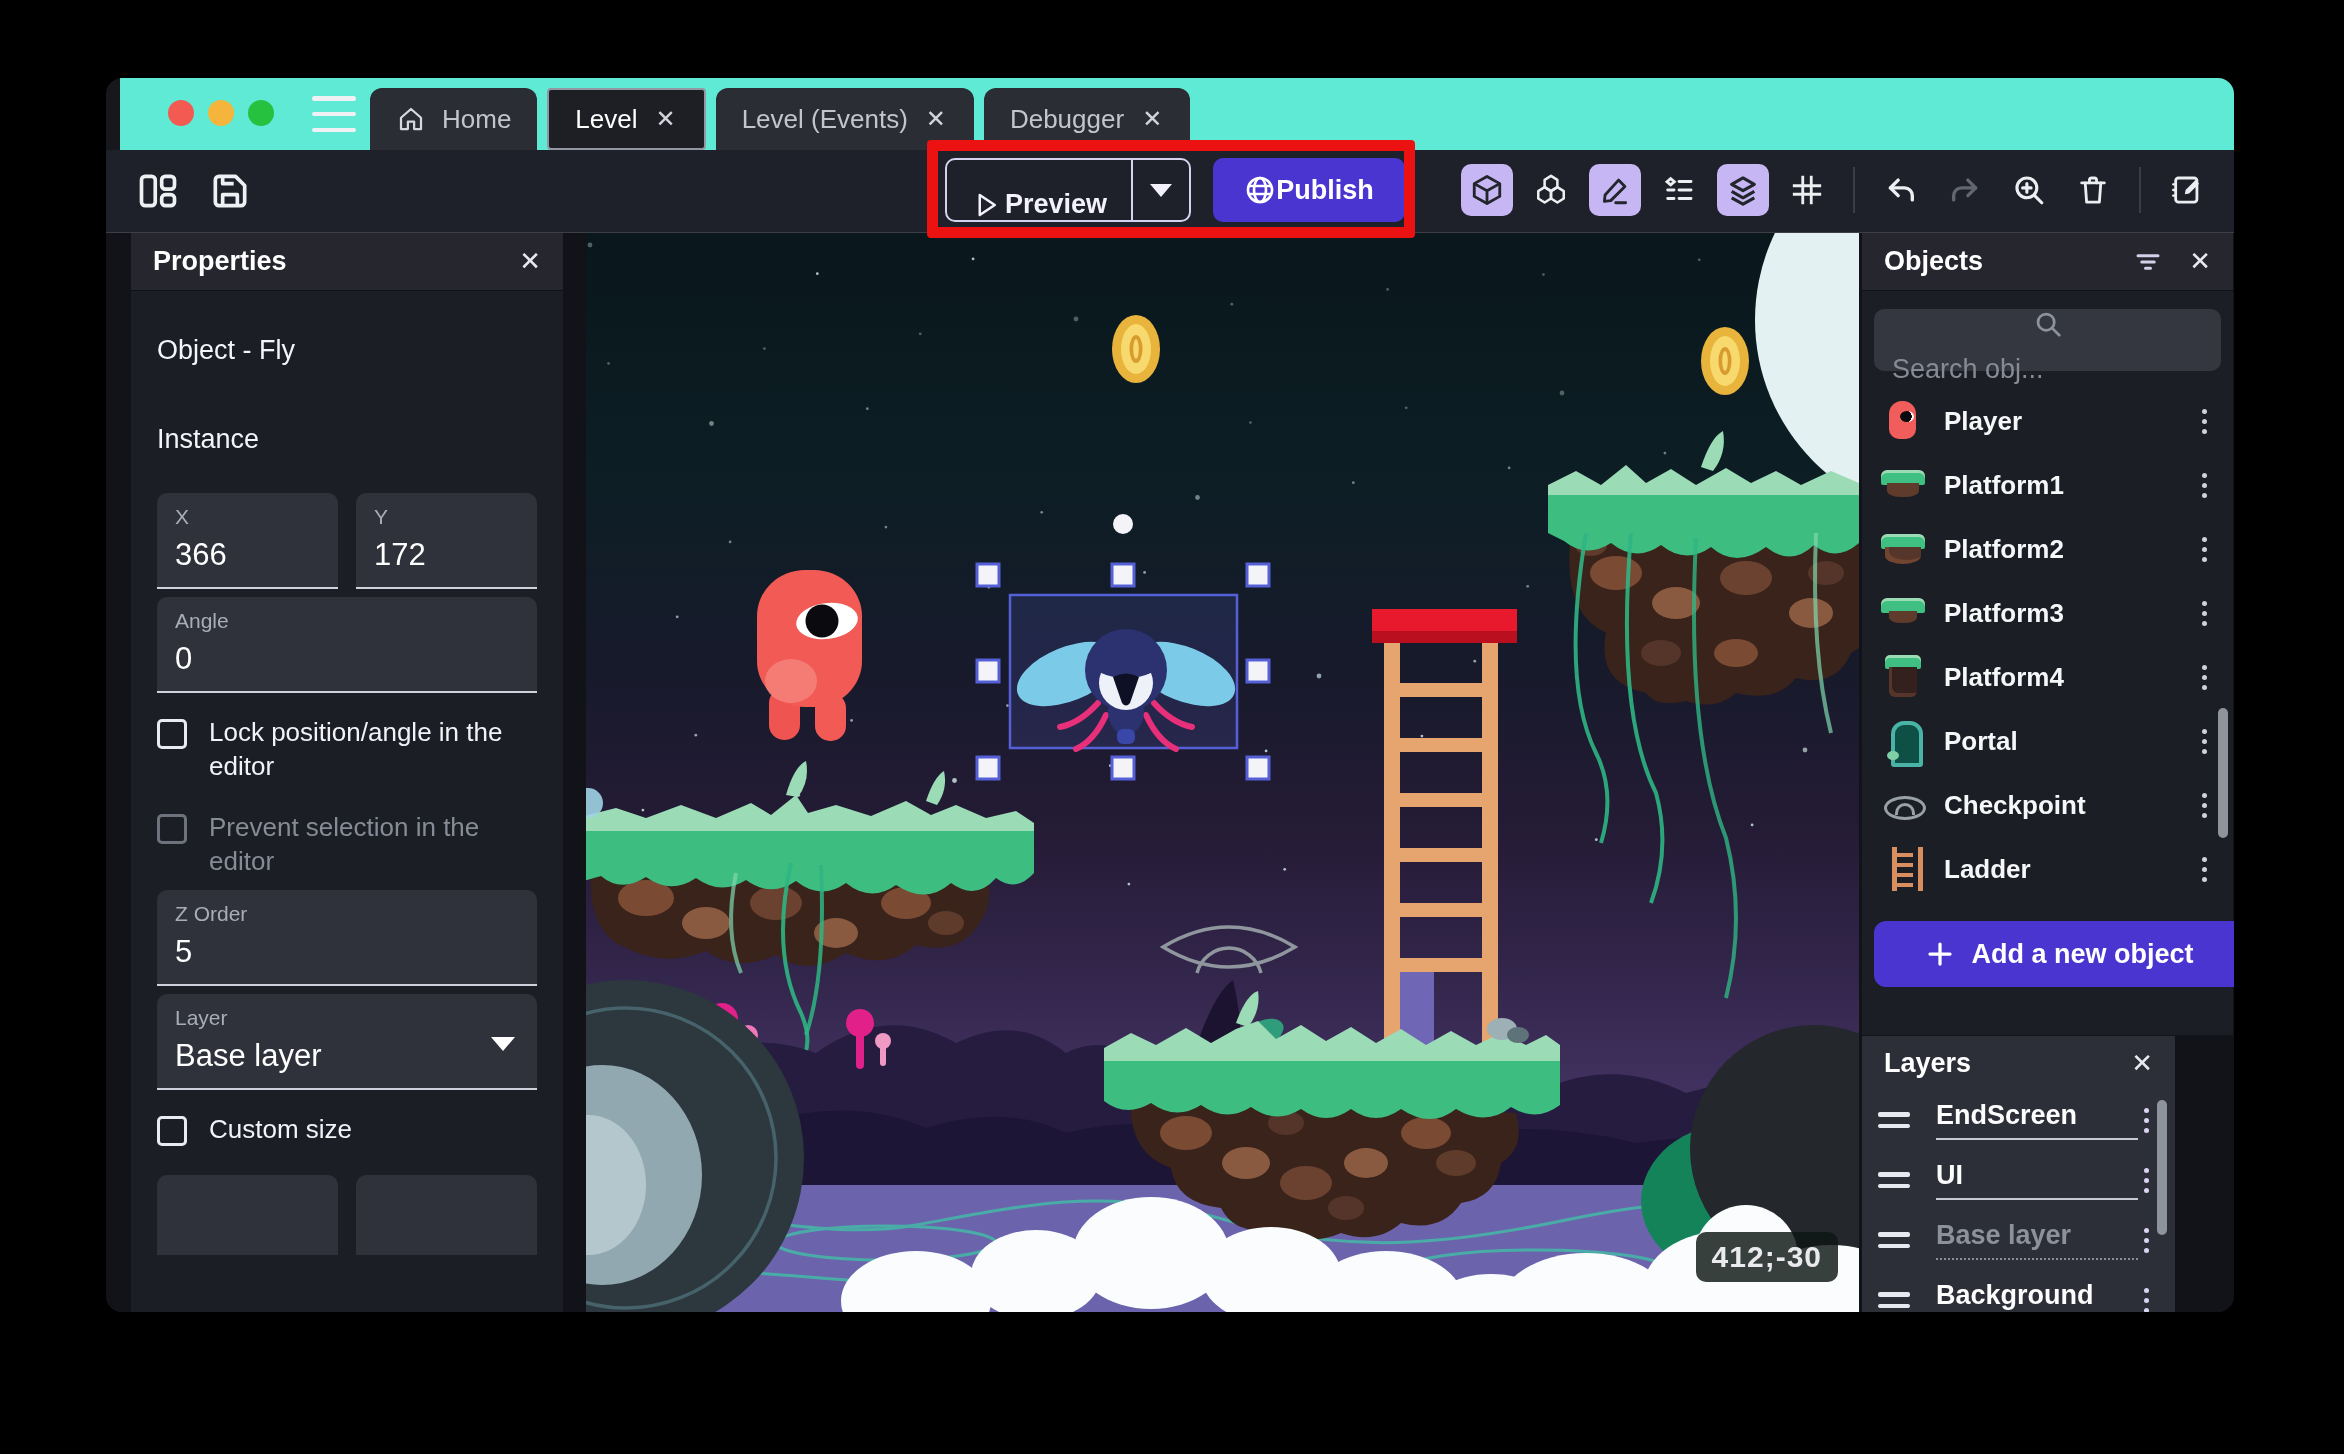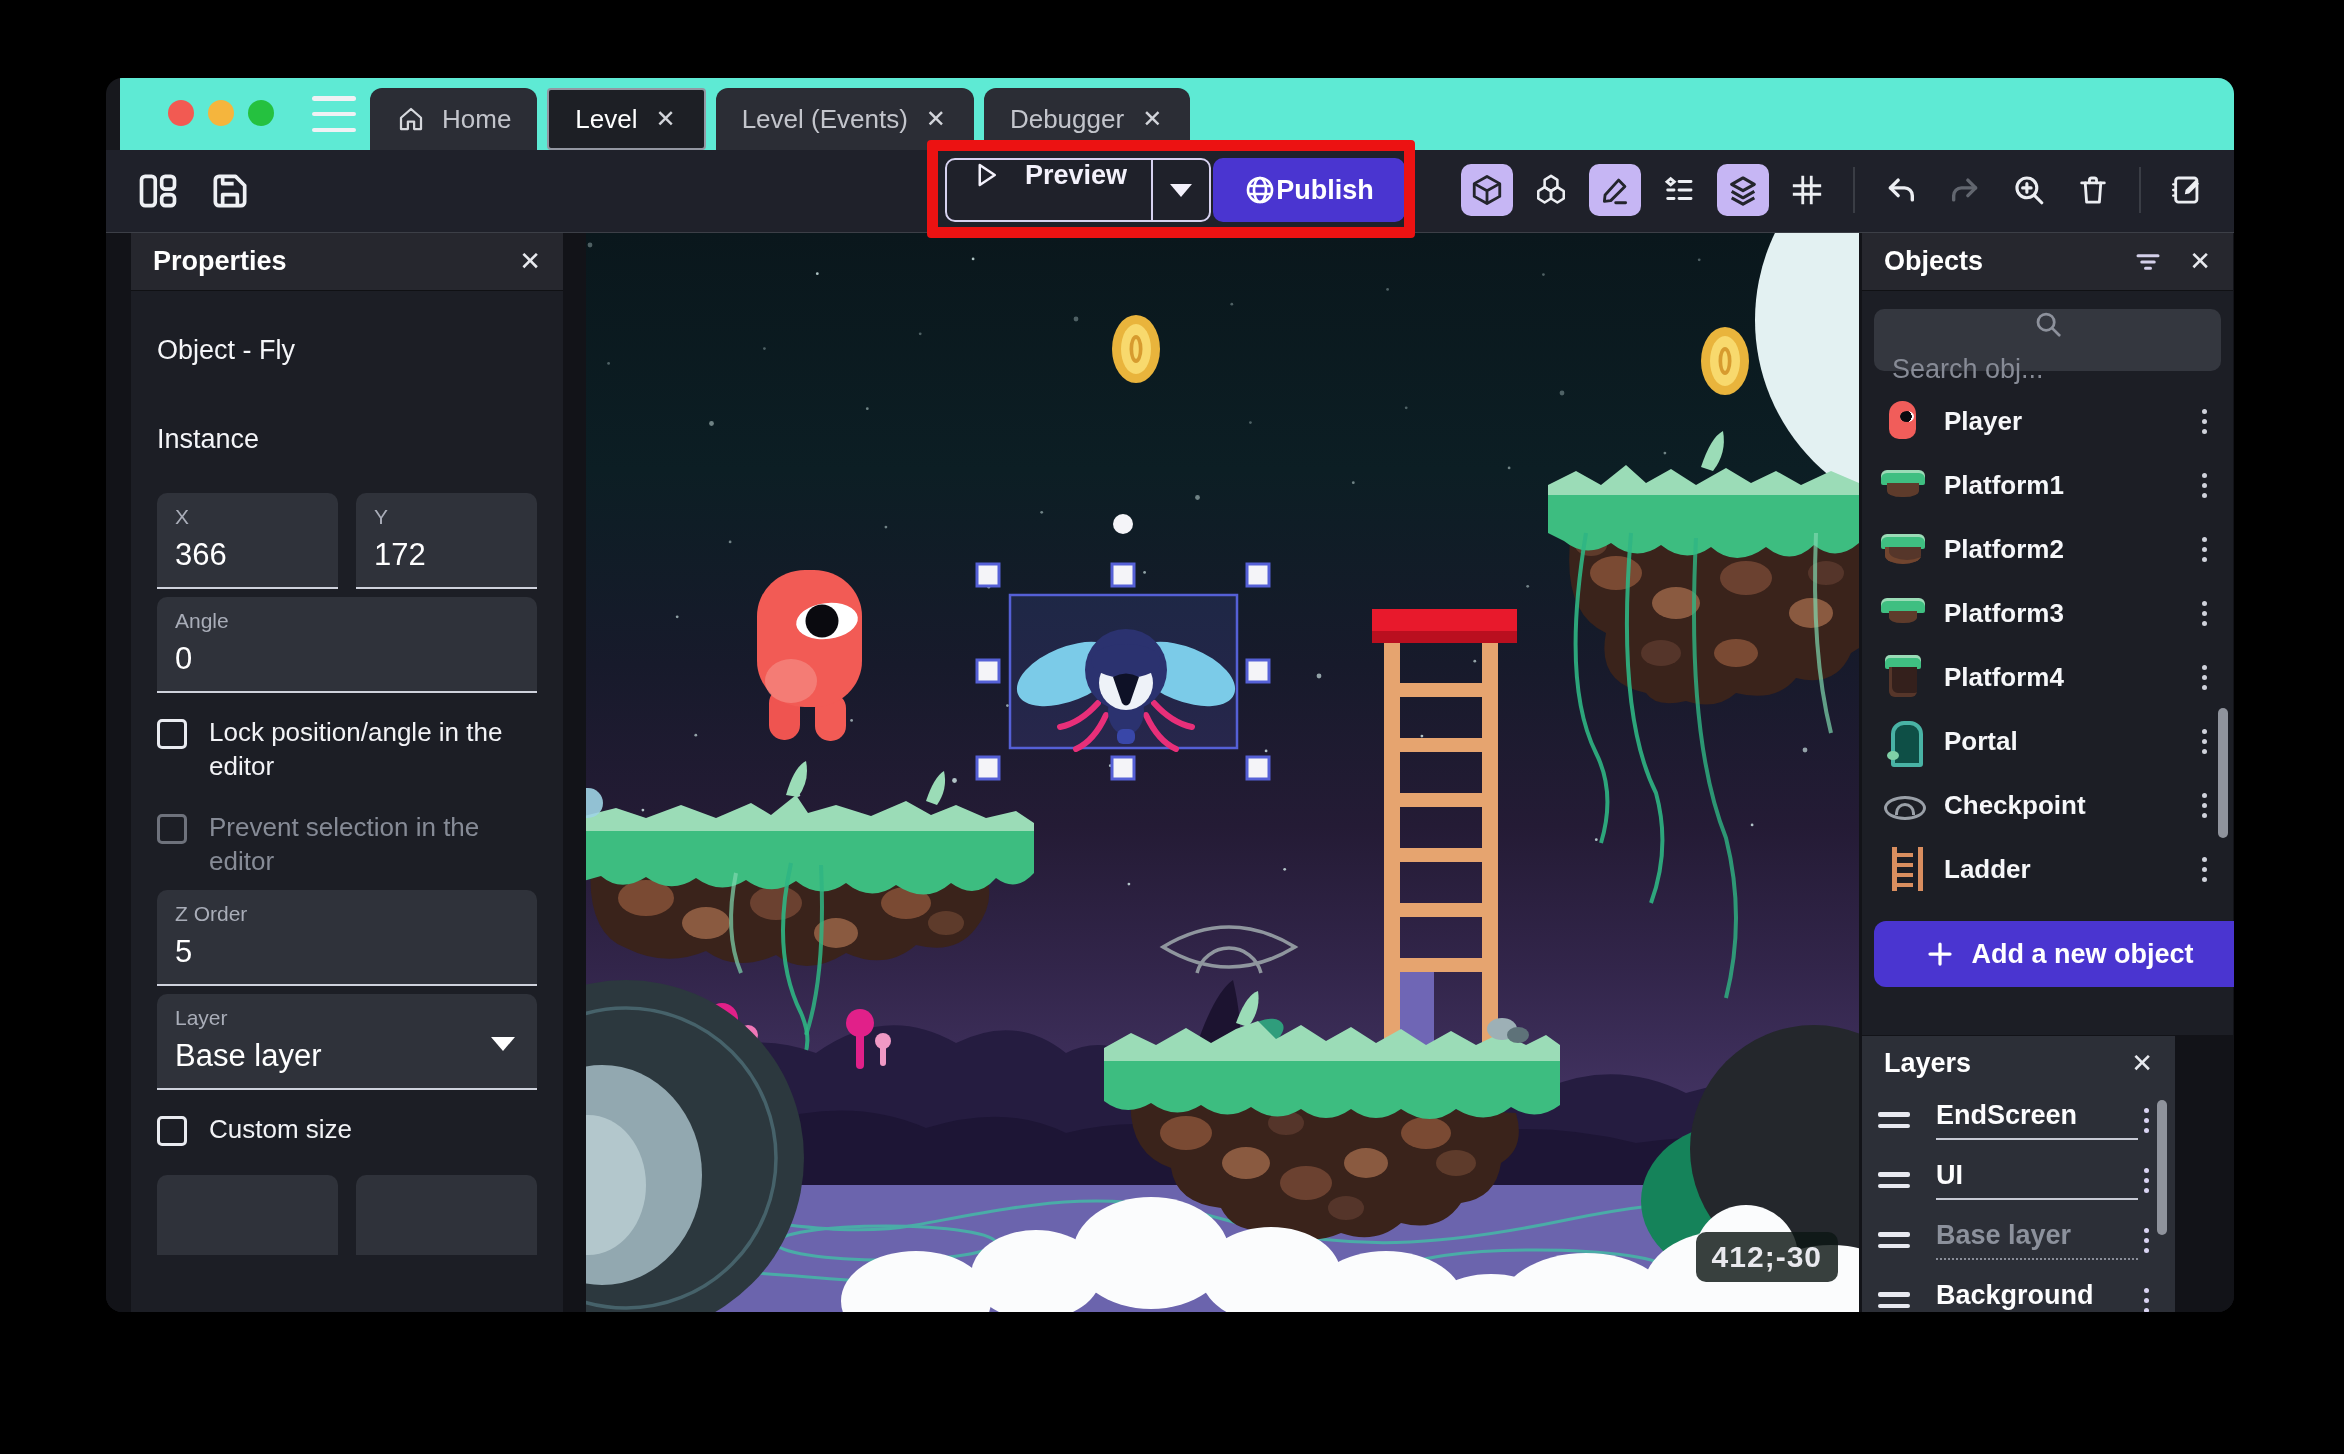--- a/index.html
+++ b/index.html
@@ -22,21 +22,21 @@
   .tab-close{color:#d2d4da;font-size:24px;line-height:1;padding:2px;}
   .tab-home-icon{width:30px;height:30px;color:#d6d8dd;}
   .tab-home-icon svg{width:100%;height:100%;}
 
   
   .toolbar{position:absolute;left:0;top:72px;width:100%;height:83px;background:#1f212a;border-bottom:1px solid #3c3f47;}
   .tb-left{position:absolute;left:30px;top:0;height:82px;display:flex;align-items:center;gap:28px;}
   .tb-icon{width:44px;height:44px;color:#eef0f4;}
   .tb-icon svg{width:100%;height:100%;}
   .preview-group{position:absolute;left:839px;top:8px;height:64px;display:flex;border:2px solid #d7d2f0;border-radius:10px;color:#f3f1fb;}
-  .preview-main{display:flex;align-items:flex-start;gap:24px;padding:0 24px;font-size:27px;font-weight:bold;}
+  .preview-main{display:flex;align-items:flex-end;gap:4px;padding:0 24px;font-size:27px;font-weight:bold;}
   .preview-main svg{width:30px;height:30px;}
   .preview-caret{width:58px;display:flex;align-items:center;justify-content:center;border-left:2px solid #d7d2f0;}
   .caret-down{width:0;height:0;border-left:11px solid transparent;border-right:11px solid transparent;border-top:13px solid #f3f1fb;}
   .publish-btn{position:absolute;left:1107px;top:8px;height:64px;width:192px;background:#4a35d0;border-radius:10px;display:flex;align-items:center;justify-content:center;color:#fff;font-size:27px;font-weight:bold;border:none;}
   .publish-btn svg{width:32px;height:32px;}
   .annotation-rect{position:absolute;left:821px;top:62px;width:488px;height:98px;border:11px solid #ec1212;border-radius:4px;pointer-events:none;z-index:60;}
   .tb-right{position:absolute;right:21px;top:8px;height:64px;display:flex;align-items:center;gap:12px;}
   .icon-btn{width:52px;height:52px;border-radius:10px;display:flex;align-items:center;justify-content:center;color:#eceef2;background:transparent;}
   .icon-btn svg{width:34px;height:34px;}
   .icon-btn.active{background:#c6b6f4;color:#23252c;}

